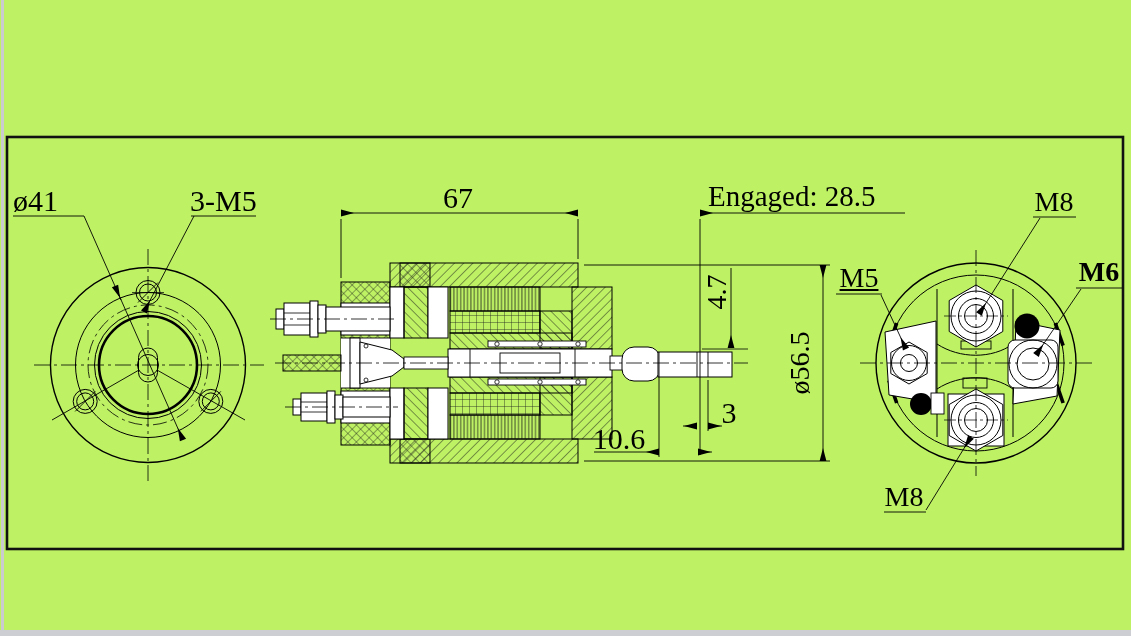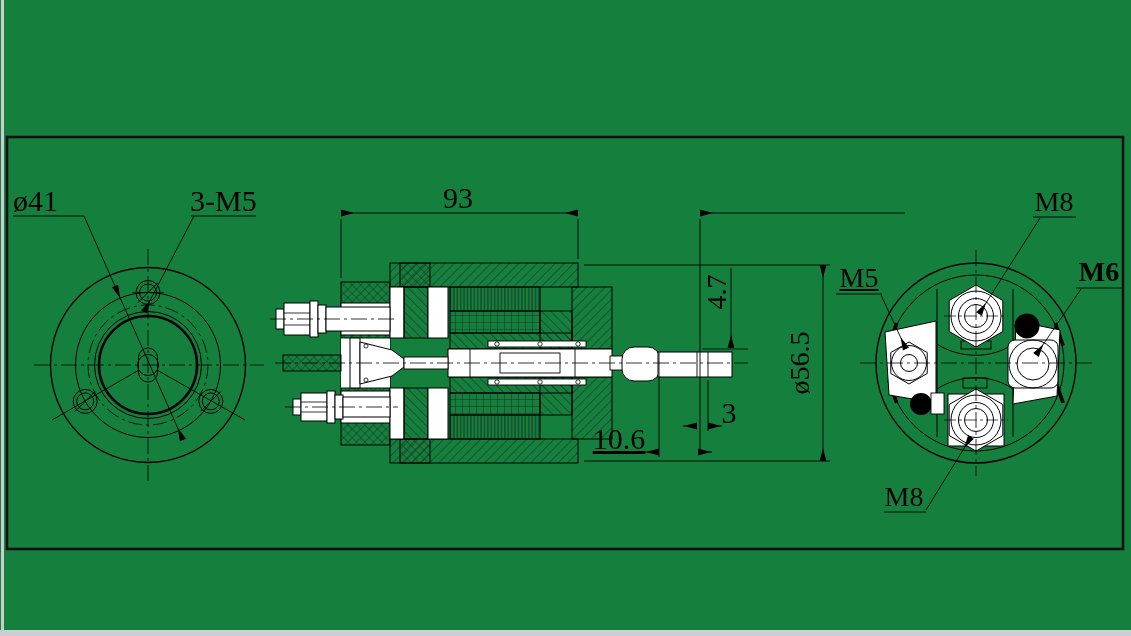--- a/index.html
+++ b/index.html
@@ -1,16 +1,16 @@
 <!DOCTYPE html>
 <html><head>
 <meta charset="utf-8">
 <style>
   html,body{margin:0;padding:0;background:#ffffff;}
-  .stage{position:relative;width:1131px;height:636px;background:#15803d;overflow:hidden;
+  .stage{position:relative;width:1131px;height:636px;background:#bef264;overflow:hidden;
          font-family:"Liberation Serif","DejaVu Serif",serif;color:#000;}
   svg{position:absolute;left:0;top:0;}
   .lbl{position:absolute;font-size:30px;line-height:1;white-space:nowrap;color:#000;
        font-family:"Liberation Serif","DejaVu Serif",serif;}
   .ctr{text-align:center;}
   .rot{transform:rotate(-90deg);}
 </style>
 </head>
 <body>
 
@@ -261,23 +261,24 @@
       <line x1="1076" y1="288" x2="1122" y2="288"></line>
       <line x1="1081" y1="289" x2="1036" y2="355" marker-end="url(#arr)"></line>
       <line x1="884" y1="512" x2="926" y2="512"></line>
       <line x1="926" y1="510" x2="971" y2="437" marker-end="url(#arr)"></line>
     </g>
   </g>
 </svg>
 
 <div class="lbl" style="left:13px;top:186px;">ø41</div>
 <div class="lbl" style="left:190px;top:186px;">3-M5</div>
-<div class="lbl ctr" style="left:428px;top:183px;width:60px;">93</div>
+<div class="lbl ctr" style="left:428px;top:183px;width:60px;">67</div>
+<div class="lbl" style="left:708px;top:182px;font-size:29px;">Engaged: 28.5</div>
 <div class="lbl ctr rot" style="left:686px;top:278px;width:62px;font-size:28px;">4.7</div>
 <div class="lbl ctr rot" style="left:748px;top:349px;width:104px;font-size:28px;">ø56.5</div>
-<div class="lbl ctr" style="left:584px;top:424px;width:70px;text-decoration:underline;">10.6</div>
+<div class="lbl ctr" style="left:584px;top:424px;width:70px;">10.6</div>
 <div class="lbl ctr" style="left:714px;top:398px;width:30px;">3</div>
 <div class="lbl ctr" style="left:1029px;top:188px;width:50px;font-size:28px;">M8</div>
 <div class="lbl ctr" style="left:835px;top:264px;width:48px;font-size:28px;text-decoration:underline;">M5</div>
 <div class="lbl ctr" style="left:1075px;top:258px;width:48px;font-size:28px;font-weight:bold;">M6</div>
 <div class="lbl ctr" style="left:880px;top:483px;width:48px;font-size:28px;">M8</div>
 
 </div>
 
 </body></html>

